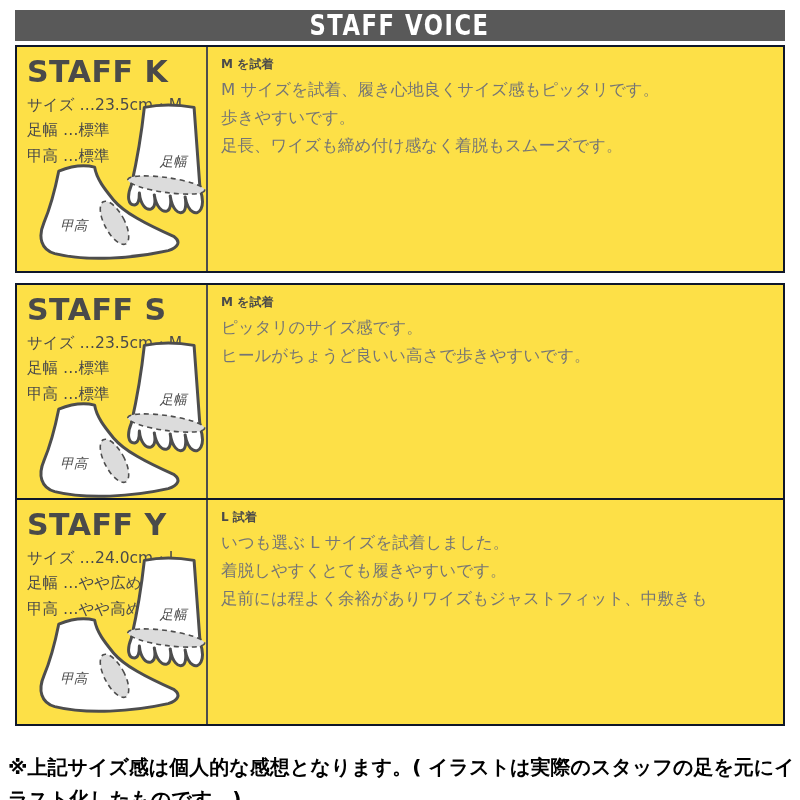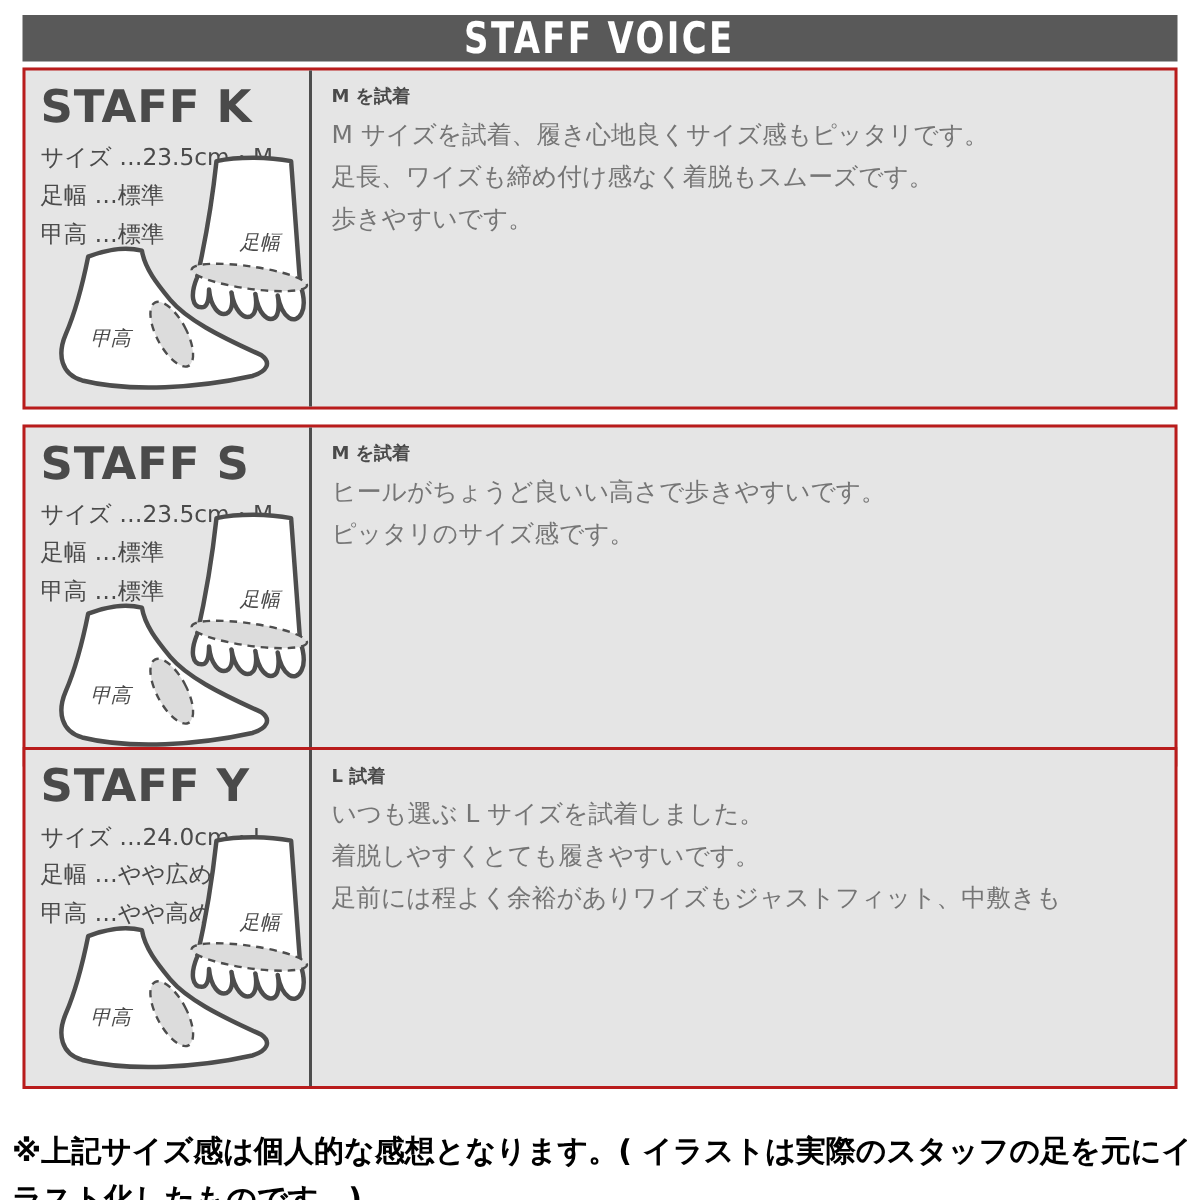--- a/index.html
+++ b/index.html
@@ -17,21 +17,21 @@
   }
   .header-text{
     display:inline-block;color:#ffffff;font-weight:bold;font-size:29px;
     letter-spacing:2px;transform:scaleX(0.78);transform-origin:center;
     line-height:1;white-space:nowrap;
   }
 
   
   .staff-row{
     position:absolute;left:15px;width:766px;height:224px;
-    border:2px solid #b91c1c;background:#e5e5e5;display:flex;
+    border:2px solid #0f172a;background:#fde047;display:flex;
   }
   .row-0{top:45px;}
   .row-1{top:283px;}
   .row-2{top:498px;}
 
   .left-col{
     width:191px;flex:0 0 191px;border-right:2px solid #4d4d4d;
     position:relative;padding:6px 0 0 10px;box-sizing:border-box;
   }
   .staff-name{
@@ -98,22 +98,22 @@
       <ellipse cx="98" cy="122" rx="10" ry="24" transform="rotate(-28 98 122)" fill="#dcdcdc" stroke="#4d4d4d" stroke-width="1.6" stroke-dasharray="5 4"></ellipse>
       <rect x="36" y="115" width="42" height="17" fill="#ffffff"></rect>
       <text x="57" y="129" font-size="13.5" fill="#4a4a4a" text-anchor="middle">甲高</text>
     </g>
   </svg>
 </div>
     </div>
     <div class="right-col">
       <div class="review-title">M を試着</div>
       <div class="review-line">M サイズを試着、履き心地良くサイズ感もピッタリです。</div>
+      <div class="review-line">歩きやすいです。</div>
       <div class="review-line">足長、ワイズも締め付け感なく着脱もスムーズです。</div>
-      <div class="review-line">歩きやすいです。</div>
     </div>
   </section>
 
   <section class="staff-row row-1">
     <div class="left-col">
       <h2 class="staff-name">STAFF S</h2>
       <div class="spec">サイズ …23.5cm・M</div>
       <div class="spec">足幅 …標準</div>
       <div class="spec">甲高 …標準</div>
       <div class="foot-art">
@@ -145,22 +145,22 @@
                C66,63 52,66 42,70 Z" fill="#ffffff" stroke="#4d4d4d" stroke-width="3" stroke-linejoin="round" stroke-linecap="round"></path>
       <ellipse cx="98" cy="122" rx="10" ry="24" transform="rotate(-28 98 122)" fill="#dcdcdc" stroke="#4d4d4d" stroke-width="1.6" stroke-dasharray="5 4"></ellipse>
       <rect x="36" y="115" width="42" height="17" fill="#ffffff"></rect>
       <text x="57" y="129" font-size="13.5" fill="#4a4a4a" text-anchor="middle">甲高</text>
     </g>
   </svg>
 </div>
     </div>
     <div class="right-col">
       <div class="review-title">M を試着</div>
+      <div class="review-line">ピッタリのサイズ感です。</div>
       <div class="review-line">ヒールがちょうど良いい高さで歩きやすいです。</div>
-      <div class="review-line">ピッタリのサイズ感です。</div>
     </div>
   </section>
 
   <section class="staff-row row-2">
     <div class="left-col">
       <h2 class="staff-name">STAFF Y</h2>
       <div class="spec">サイズ …24.0cm・L</div>
       <div class="spec">足幅 …やや広め</div>
       <div class="spec">甲高 …やや高め</div>
       <div class="foot-art">

